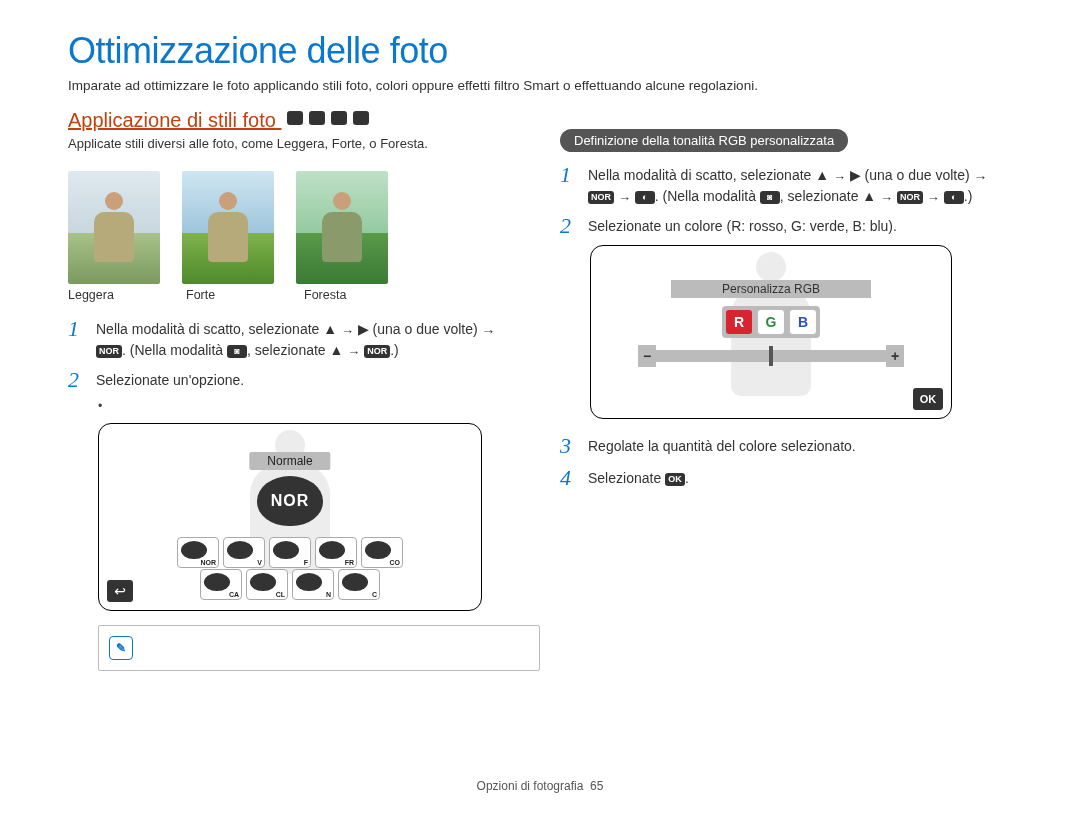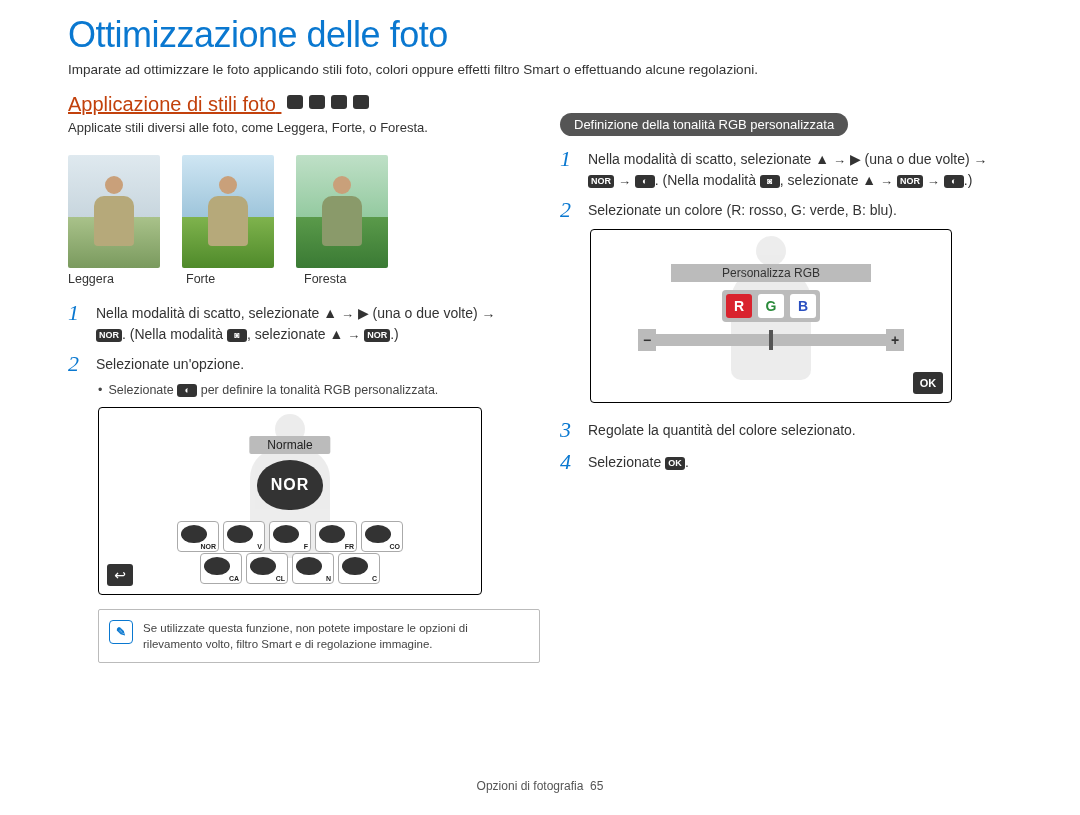--- a/index.html
+++ b/index.html
@@ -5,21 +5,21 @@
   body {
     margin: 0;
     font-family: Arial, Helvetica, sans-serif;
     color: #333;
     background: #fff;
     width: 1080px;
     height: 815px;
     position: relative;
   }
   .page {
-    padding: 14px 68px 20px 68px;
+    padding: 30px 68px 20px 68px;
   }
   .title {
     font-size: 36px;
     font-weight: 300;
     color: #0a78d0;
     letter-spacing: -0.5px;
     margin-bottom: 6px;
   }
   .subtitle-intro {
     font-size: 13.5px;
@@ -116,21 +116,21 @@
   }
   .bullet-sub {
     font-size:12.5px; color:#444; margin-left:30px; margin-bottom:10px;
     display:flex; gap:6px;
   }
 
   .screen-box {
     width: 382px;
     height: 186px;
     border: 1.5px solid #000;
-    border-radius: 4px;
+    border-radius: 13px;
     margin: 6px 0 14px 30px;
     position:relative;
     background:#fff;
   }
   .screen-box .silhouette {
     position:absolute; left:50%; top:6px; transform:translateX(-50%);
     width:120px; height:170px; opacity:0.18;
   }
   .silhouette .sh-head { width:30px; height:30px; background:#999; border-radius:50%; margin:0 auto; }
   .silhouette .sh-body { width:80px; height:110px; background:#999; border-radius:30px 30px 10px 10px; margin:4px auto 0; }
@@ -310,25 +310,20 @@
           <span class="glyph">NOR</span><span>.)</span>
         </div>
       </div>
 
       <div class="step">
         <div class="num">2</div>
         <div class="txt">Selezionate un'opzione.</div>
       </div>
       <div class="bullet-sub">
         <span>•</span>
-        <span>
-          <span>Selezionate </span>
-          <span class="glyph">◐</span>
-          <span> per definire la tonalità RGB personalizzata.</span>
-        </span>
       </div>
 
       <div class="screen-box normale">
         <div class="silhouette">
             <div class="sh-head"></div>
             <div class="sh-body"></div>
           </div>
         <div class="label-tab">Normale</div>
         <div class="big-nor">NOR</div>
         <div class="palette-row r1">
@@ -342,21 +337,20 @@
           <div class="pal">CA</div>
           <div class="pal">CL</div>
           <div class="pal">N</div>
           <div class="pal">C</div>
         </div>
         <div class="back-btn">↩</div>
       </div>
 
       <div class="note-box">
         <div class="note-icon">✎</div>
-        <div class="note-text">Se utilizzate questa funzione, non potete impostare le opzioni di rilevamento volto, filtro Smart e di regolazione immagine.</div>
       </div>
     </div>
 
     <div class="col">
       <div class="pill-label">Definizione della tonalità RGB personalizzata</div>
 
       <div class="step">
         <div class="num">1</div>
         <div class="txt">
           <span>Nella modalità di scatto, selezionate </span>

